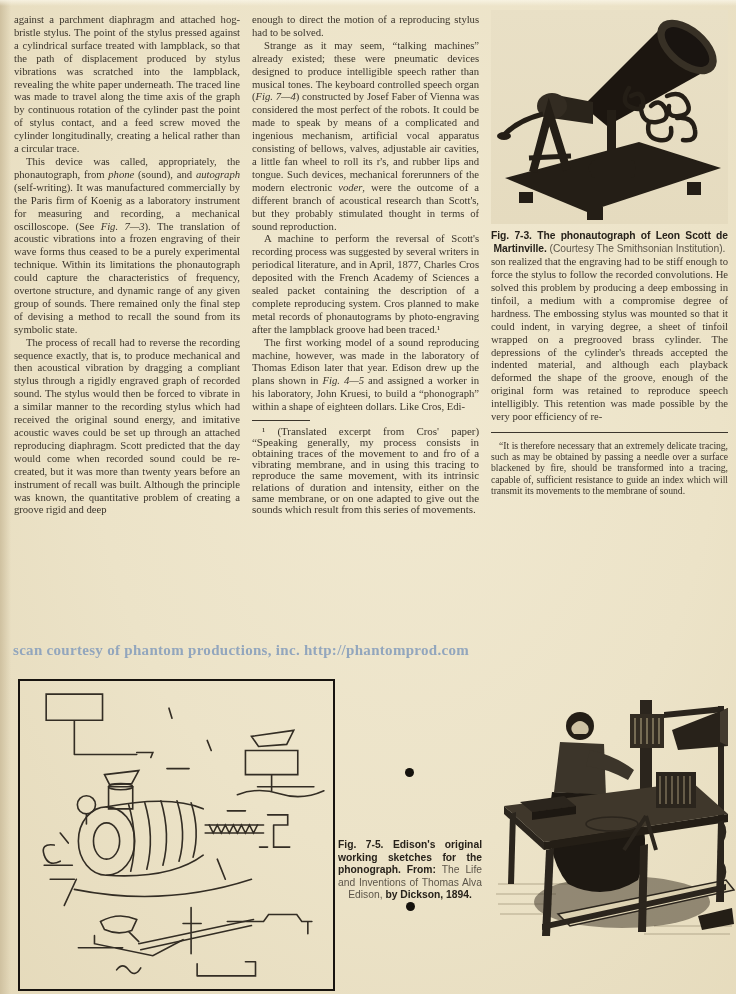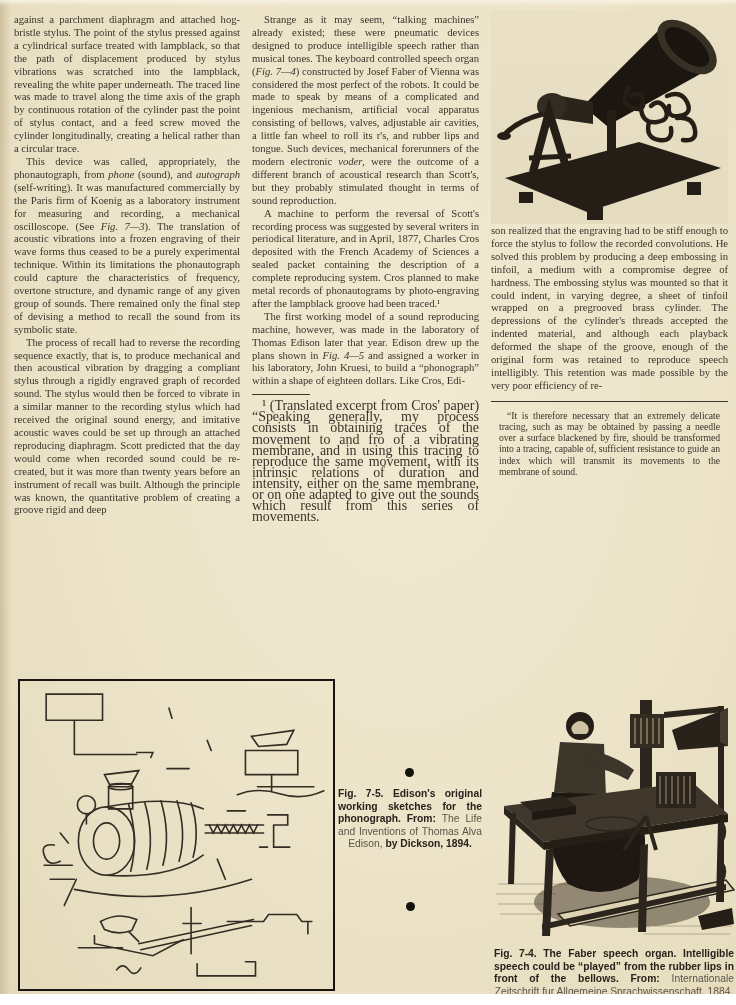--- a/index.html
+++ b/index.html
@@ -17,61 +17,62 @@
     background:linear-gradient(180deg,rgba(250,246,232,.8),rgba(250,246,232,0));pointer-events:none;}
 
   .col{position:absolute;font-size:10.7px;line-height:12.9px;text-align:justify;letter-spacing:-0.05px;}
   .col p{margin:0;}
   .col p.ind{text-indent:12px;}
   #col1{left:14px;top:13px;width:226px;height:652px;overflow:hidden;}
   #col2{left:252px;top:13px;width:227px;height:652px;overflow:hidden;}
   #col3{left:491px;top:10px;width:237px;}
 
   .fnrule{width:58px;border:0;border-top:1px solid #3b352c;margin:7px 0 5px 0;}
-  .footnote{font-size:14px;line-height:11.1px;text-align:justify;}
+  .footnote{font-size:11px;line-height:11.1px;text-align:justify;}
   .footnote p{margin:0;text-indent:10px;}
 
   .photo{position:relative;width:237px;height:214px;background:linear-gradient(180deg,#e9e0c6,#e5dbbf);}
   .caption{font-family:"Liberation Sans", sans-serif;font-weight:bold;color:#27221b;
     font-size:10.3px;line-height:12.6px;text-align:justify;text-align-last:center;margin-top:6px;}
   .caption .light{font-weight:normal;color:#5c5549;}
 
   .body3{}
   .rule3{width:100%;border:0;border-top:1px solid #3b352c;margin:9px 0 7px 0;}
   .quote{font-size:9.7px;line-height:11.2px;text-align:justify;}
-  .quote p{margin:8px;text-indent:8px;}
+  .quote p{margin:0;text-indent:8px;}
 
   .watermark{position:absolute;left:13px;top:642px;width:478px;
     font-family:"Liberation Serif", serif;font-weight:bold;font-size:15px;
     color:#8ea3bd;opacity:.95;letter-spacing:.3px;white-space:nowrap;}
 
   .sketchbox{position:absolute;left:18px;top:679px;width:317px;height:312px;
     border:2.5px solid #181410;box-sizing:border-box;}
   .sketchbox svg{display:block;width:100%;height:100%;}
 
   .dot{position:absolute;width:9px;height:9px;border-radius:50%;background:#15120d;}
   #dot1{left:405px;top:768px;}
   #dot2{left:406px;top:902px;}
 
-  #caption75{position:absolute;left:338px;top:782px;width:144px;}
+  #caption75{position:absolute;left:338px;top:833px;width:144px;}
   .engraving{position:absolute;left:494px;top:688px;width:241px;height:252px;}
   #caption74{position:absolute;left:494px;top:942px;width:240px;}
 </style>
 </head>
 <body>
 
 <div class="page">
 
   <div class="col" id="col1">
     <p><span>against a parchment diaphragm and attached hog-bristle stylus. The point of the stylus pressed against a cylindrical surface treated with lampblack, so that the path of displacement produced by stylus vibrations was scratched into the lampblack, revealing the white paper underneath. The traced line was made to travel along the time axis of the graph by continuous rotation of the cylinder past the point of stylus contact, and a feed screw moved the cylinder longitudinally, creating a helical rather than a circular trace.</span></p>
     <p class="ind"><span>This device was called, appropriately, the phonautograph, from </span><span style="font-style: italic;">phone</span><span> (sound), and </span><span style="font-style: italic;">autograph</span><span> (self-writing). It was manufactured commercially by the Paris firm of Koenig as a laboratory instrument for measuring and recording, a mechanical oscilloscope. (See </span><span style="font-style: italic;">Fig. 7—3</span><span>). The translation of acoustic vibrations into a frozen engraving of their wave forms thus ceased to be a purely experimental technique. Within its limitations the phonautograph could capture the characteristics of frequency, overtone structure, and dynamic range of any given group of sounds. There remained only the final step of devising a method to recall the sound from its symbolic state.</span></p>
     <p class="ind"><span>The process of recall had to reverse the recording sequence exactly, that is, to produce mechanical and then acoustical vibration by dragging a compliant stylus through a rigidly engraved graph of recorded sound. The stylus would then be forced to vibrate in a similar manner to the recording stylus which had received the original sound energy, and imitative acoustic waves could be set up through an attached reproducing diaphragm. Scott predicted that the day would come when recorded sound could be re-created, but it was more than twenty years before an instrument of recall was built. Although the principle was known, the quantitative problem of creating a groove rigid and deep</span></p>
   </div>
 
   <div class="col" id="col2">
+    <p><span>enough to direct the motion of a reproducing stylus had to be solved.</span></p>
     <p class="ind"><span>Strange as it may seem, “talking machines” already existed; these were pneumatic devices designed to produce intelligible speech rather than musical tones. The keyboard controlled speech organ (</span><span style="font-style: italic;">Fig. 7—4</span><span>) constructed by Josef Faber of Vienna was considered the most perfect of the robots. It could be made to speak by means of a complicated and ingenious mechanism, artificial vocal apparatus consisting of bellows, valves, adjustable air cavities, a little fan wheel to roll its r's, and rubber lips and tongue. Such devices, mechanical forerunners of the modern electronic </span><span style="font-style: italic;">voder</span><span>, were the outcome of a different branch of acoustical research than Scott's, but they probably stimulated thought in terms of sound reproduction.</span></p>
     <p class="ind"><span>A machine to perform the reversal of Scott's recording process was suggested by several writers in periodical literature, and in April, 1877, Charles Cros deposited with the French Academy of Sciences a sealed packet containing the description of a complete reproducing system. Cros planned to make metal records of phonautograms by photo-engraving after the lampblack groove had been traced.¹</span></p>
     <p class="ind"><span>The first working model of a sound reproducing machine, however, was made in the laboratory of Thomas Edison later that year. Edison drew up the plans shown in </span><span style="font-style: italic;">Fig. 4—5</span><span> and assigned a worker in his laboratory, John Kruesi, to build a “phonograph” within a shape of eighteen dollars. Like Cros, Edi-</span></p>
     <hr class="fnrule">
     <div class="footnote">
       <p><span>¹ (Translated excerpt from Cros' paper) “Speaking generally, my process consists in obtaining traces of the movement to and fro of a vibrating membrane, and in using this tracing to reproduce the same movement, with its intrinsic relations of duration and intensity, either on the same membrane, or on one adapted to give out the sounds which result from this series of movements.</span></p>
     </div>
   </div>
 
   <div class="col" id="col3">
@@ -89,29 +90,31 @@
         <path d="M52,104 C36,108 24,114 14,124" stroke="#241e16" stroke-width="5" fill="none"></path>
         <ellipse cx="13" cy="126" rx="7" ry="4" fill="#241e16"></ellipse>
         <path d="M42,162 L58,102 L76,160" stroke="#241e16" stroke-width="8" fill="none"></path>
         <path d="M38,148 L80,146" stroke="#241e16" stroke-width="5"></path>
         <rect x="116" y="100" width="9" height="56" fill="#241e16"></rect>
         <ellipse cx="121" cy="158" rx="24" ry="8" fill="#241e16"></ellipse>
         <rect x="100" y="150" width="44" height="18" rx="4" fill="#241e16"></rect>
         <path d="M138,78 q-10,16 4,20 q12,4 10,-8 q-2,-10 -12,-4 M150,96 q0,18 16,16 q14,-2 8,-14 q-6,-10 -14,-2 M176,86 q14,-6 20,6 q6,12 -8,14 q-12,2 -10,-10 M186,108 q16,-2 18,12 q2,12 -12,10 M158,112 q-4,16 10,18 q14,2 12,-12" stroke="#241e16" stroke-width="4.5" fill="none" stroke-linecap="round"></path>
       </svg>
     </div>
+    <div class="caption"><span style="font-weight: bold;">Fig. 7-3. The phonautograph of Leon Scott de Martinville. </span><span class="light">(Courtesy The Smithsonian Institution).</span></div>
     <div class="col body3" style="position:static;width:auto;">
       <p><span>son realized that the engraving had to be stiff enough to force the stylus to follow the recorded convolutions. He solved this problem by producing a deep embossing in tinfoil, a medium with a compromise degree of hardness. The embossing stylus was mounted so that it could indent, in varying degree, a sheet of tinfoil wrapped on a pregrooved brass cylinder. The depressions of the cylinder's threads accepted the indented material, and although each playback deformed the shape of the groove, enough of the original form was retained to reproduce speech intelligibly. This retention was made possible by the very poor efficiency of re-</span></p>
     </div>
     <hr class="rule3">
     <div class="quote">
       <p><span>“It is therefore necessary that an extremely delicate tracing, such as may be obtained by passing a needle over a surface blackened by fire, should be transformed into a tracing, capable of, sufficient resistance to guide an index which will transmit its movements to the membrane of sound.</span></p>
     </div>
   </div>
 
+  <div class="watermark">scan courtesy of phantom productions, inc. http://phantomprod.com</div>
 
   <div class="sketchbox">
     <svg viewBox="0 0 311 304" fill="none" stroke="#332d24" stroke-width="1.6" stroke-linecap="round">
       <path d="M26,12 h56 v26 h-56 z M54,38 v34 M54,72 h62 M116,70 h16 l-2,5"></path>
       <path d="M148,26 l3,10 M186,58 l4,10"></path>
       <path d="M230,54 l42,-6 -7,14 -28,2 z M224,68 h52 v24 h-52 z M250,92 v16 M216,112 q20,-8 42,-1 t44,-3 M236,104 h56"></path>
       <path d="M146,86 h22 M206,128 h18"></path>
       <path d="M84,92 l34,-4 -7,13 -22,1 z M88,104 h24 v22 h-24 z"></path>
       <ellipse cx="100" cy="104" rx="12" ry="3"></ellipse>
       <circle cx="66" cy="122" r="9"></circle>
@@ -174,15 +177,14 @@
       <polygon points="224,134 230,132 228,214 222,214" fill="#2b251d"></polygon>
       <polygon points="146,158 154,156 152,244 144,244" fill="#2b251d"></polygon>
       <polygon points="16,126 22,124 20,196 14,196" fill="#2b251d"></polygon>
       <polygon points="48,236 232,196 232,202 48,242" fill="#2b251d"></polygon>
       <path d="M228,134 q6,10 0,20 q-6,10 0,20 q6,10 0,20 q-6,10 0,18" stroke="#2b251d" stroke-width="2.5" fill="none"></path>
       <polygon points="204,228 238,220 240,236 208,242" fill="#241e16"></polygon>
       <path d="M152,128 l-22,34 M152,128 l10,34" stroke="#2b251d" stroke-width="4"></path>
     </svg>
   </div>
 
-  <div class="caption" id="caption74"><span style="font-weight: bold;">Fig. 7-4. The Faber speech organ. Intelligible speech could be “played” from the rubber lips in front of the bellows. From: </span><span class="light">Internationale Zeitschrift fur Allgemeine Sprachwissenschaft, 1884.</span></div>
 
 </div>
 
 </body></html>

